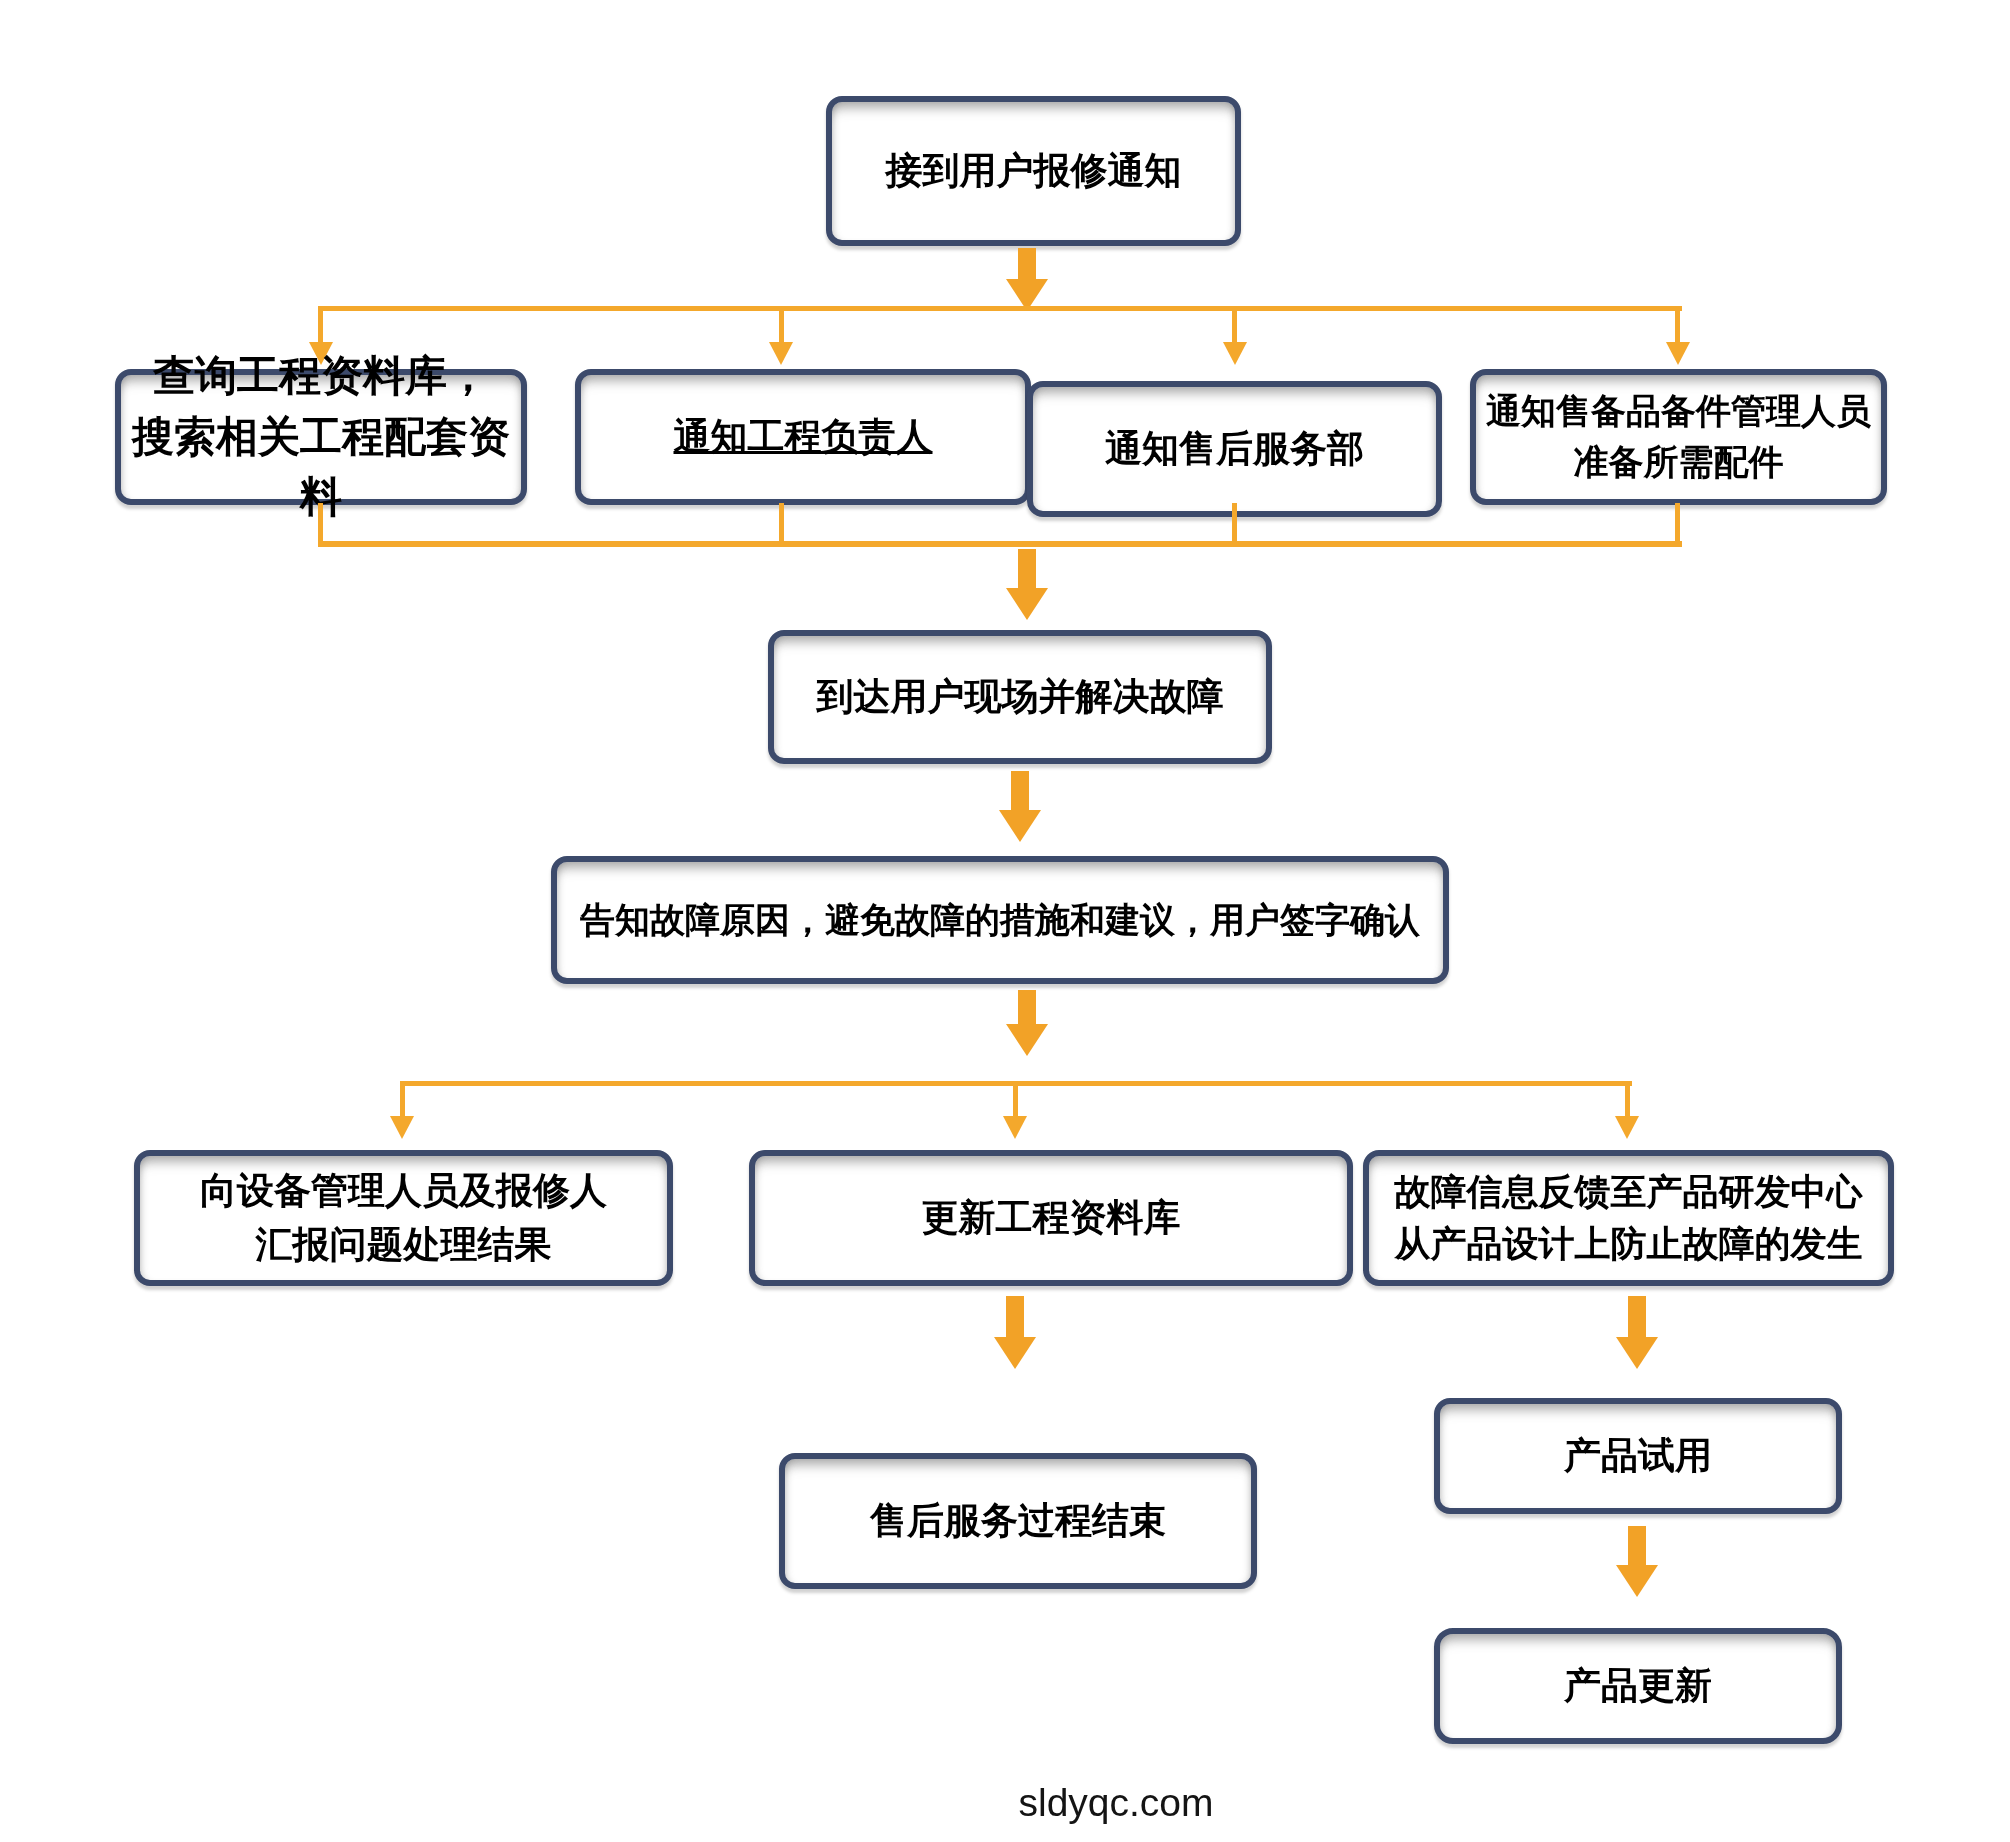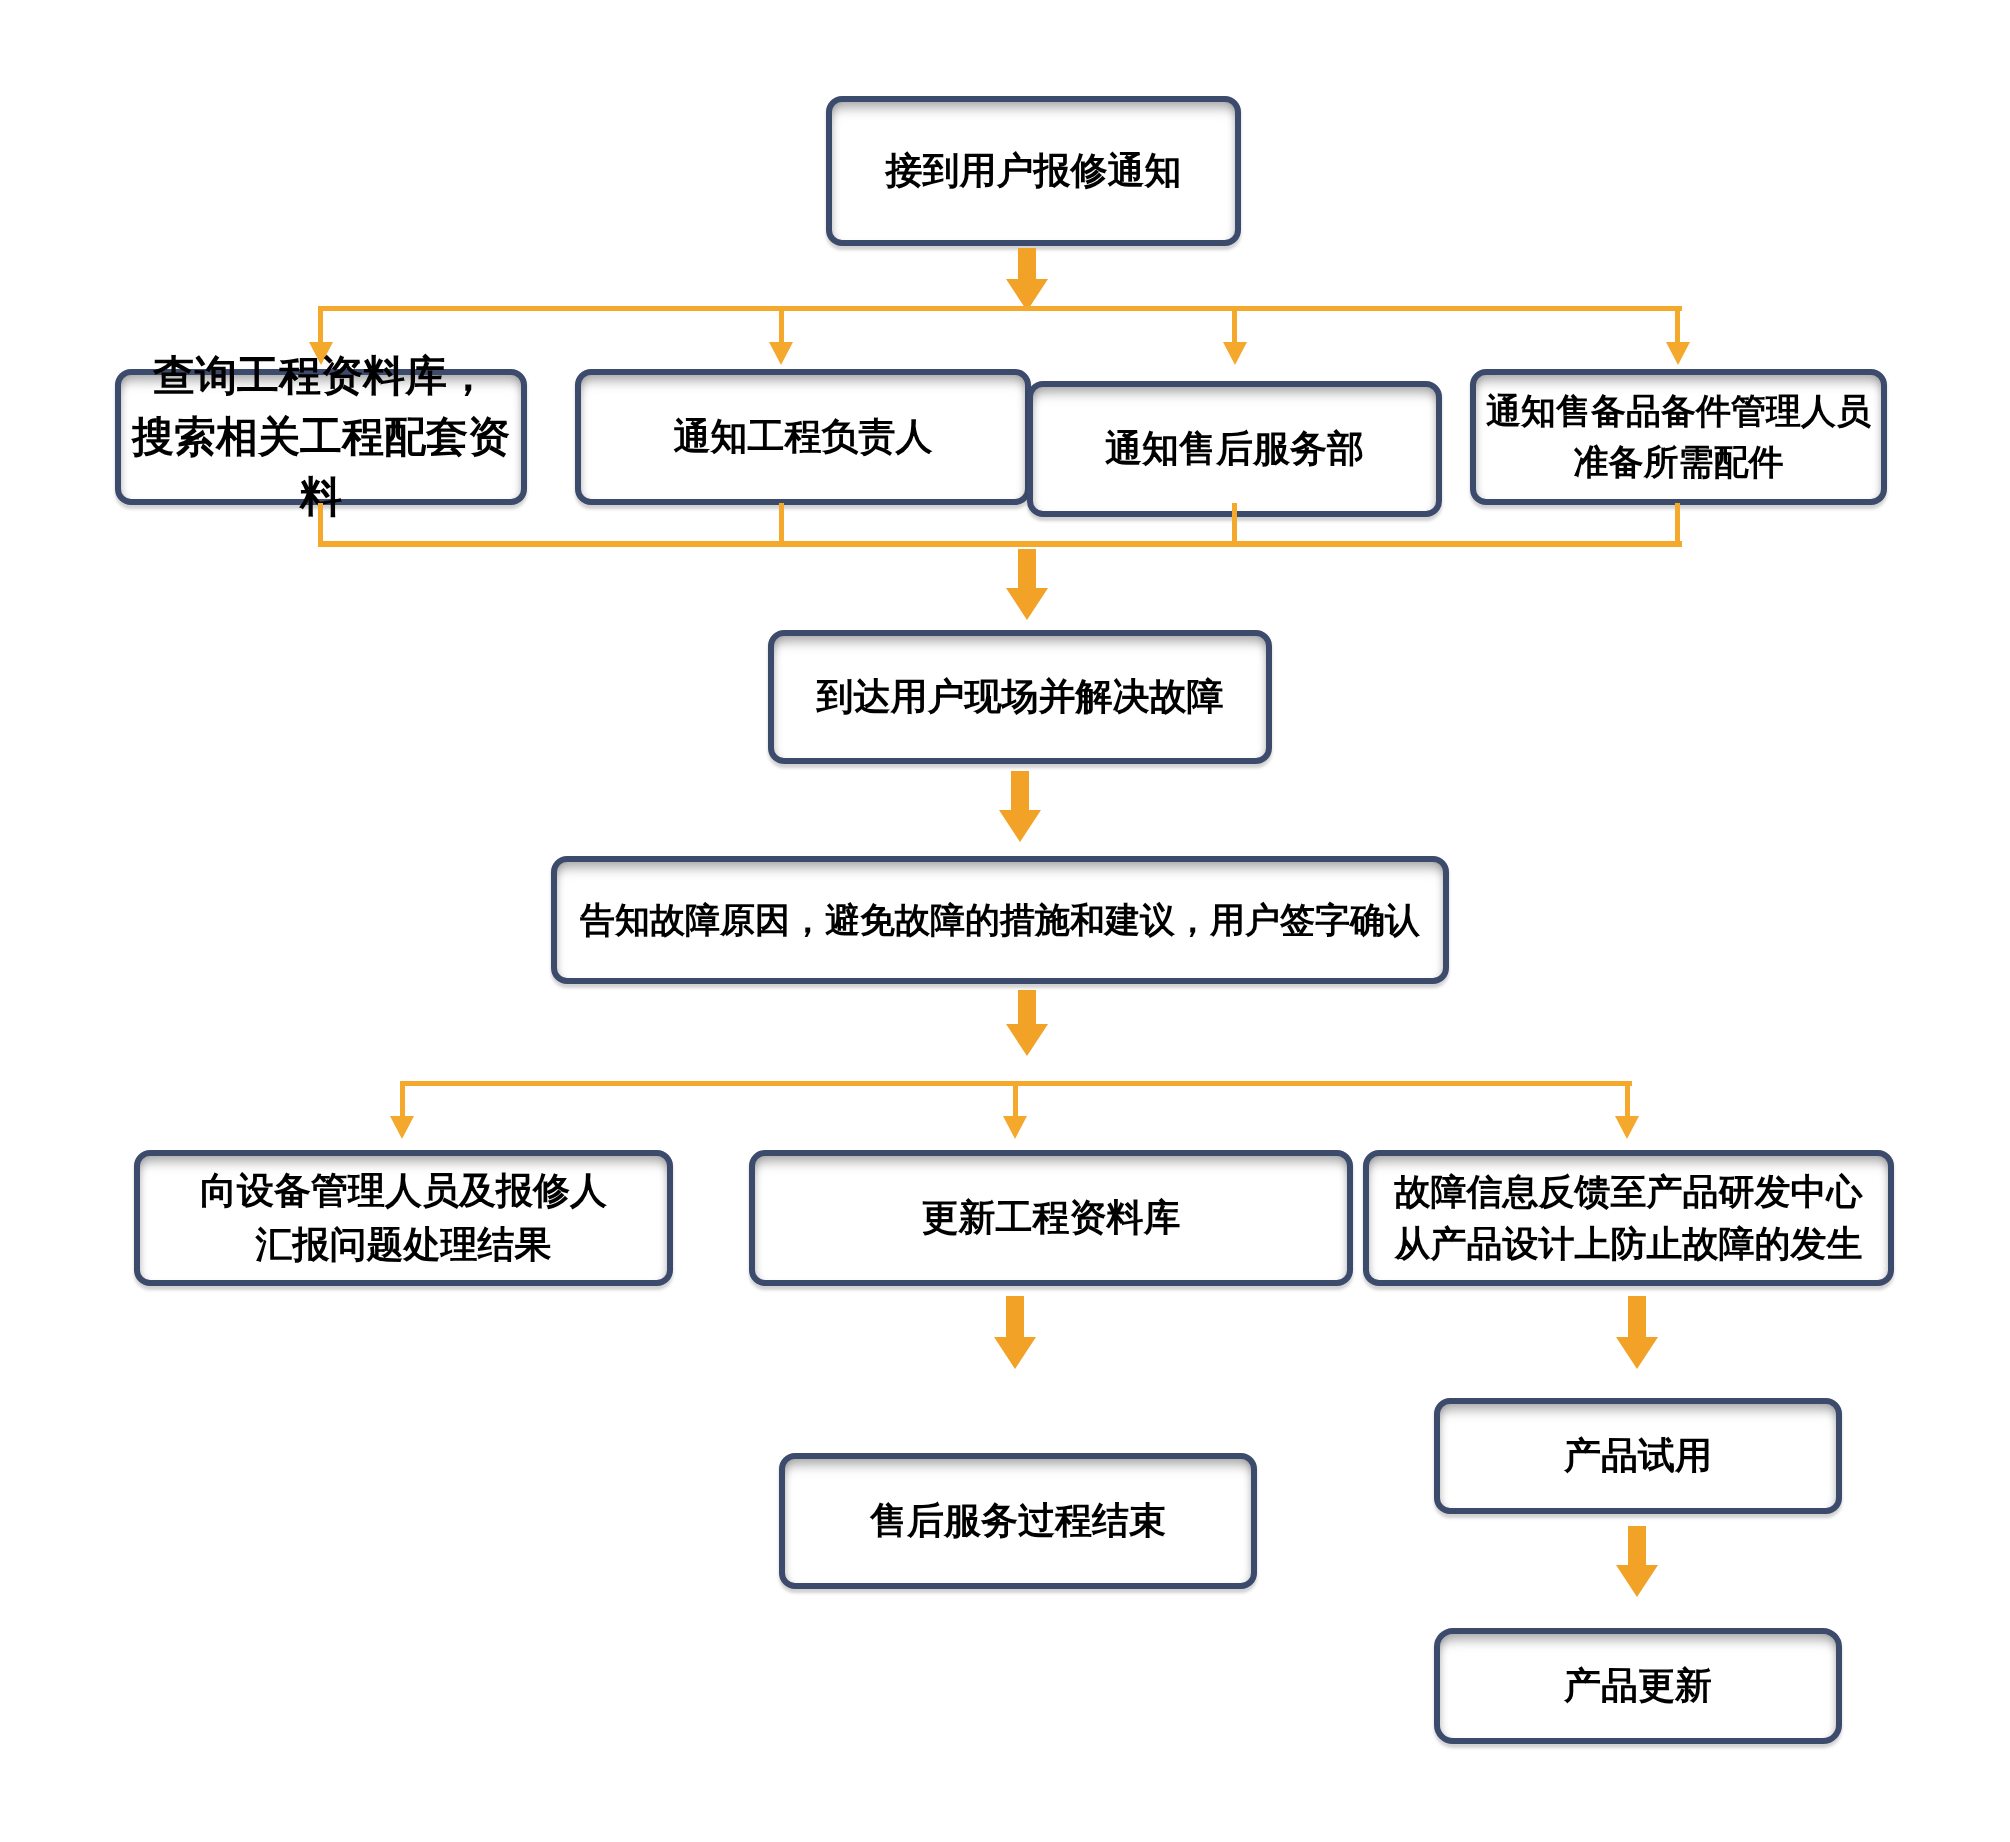--- a/index.html
+++ b/index.html
@@ -75,21 +75,21 @@
   <div class="thead" style="left:769px;top:342px;"></div>
   <div class="vline" style="left:1232px;top:306px;height:37px;"></div>
   <div class="thead" style="left:1223px;top:342px;"></div>
   <div class="vline" style="left:1675px;top:306px;height:37px;"></div>
   <div class="thead" style="left:1666px;top:342px;"></div>
 
   <div class="node" style="left:115px;top:369px;width:412px;height:136px;font-size:42px;">
     <span>查询工程资料库，
 搜索相关工程配套资料</span>
   </div>
-  <div class="node" style="left:575px;top:369px;width:456px;height:136px;font-size:37px;">
+  <div class="node" style="left:575px;top:369px;width:456px;height:136px;font-size:37px;text-decoration:underline;">
     <span>通知工程负责人</span>
   </div>
   <div class="node" style="left:1027px;top:369px;width:415px;height:136px;font-size:37px;margin-top:12px;">
     <span>通知售后服务部</span>
   </div>
   <div class="node" style="left:1470px;top:369px;width:417px;height:136px;font-size:35px;">
     <span>通知售备品备件管理人员
 准备所需配件</span>
   </div>
 
@@ -161,15 +161,16 @@
 
   <div class="barrow" style="left:1616px;top:1526px;">
     <div class="stem" style="height:39px;"></div>
     <div class="head"></div>
   </div>
 
   <div class="node" style="left:1434px;top:1628px;width:408px;height:116px;font-size:37px;border-radius:19px;">
     <span>产品更新</span>
   </div>
 
+  <div class="footer" style="left:873px;top:1781px;width:486px;">sldyqc.com</div>
 
 </div>
 
 
 </body></html>

